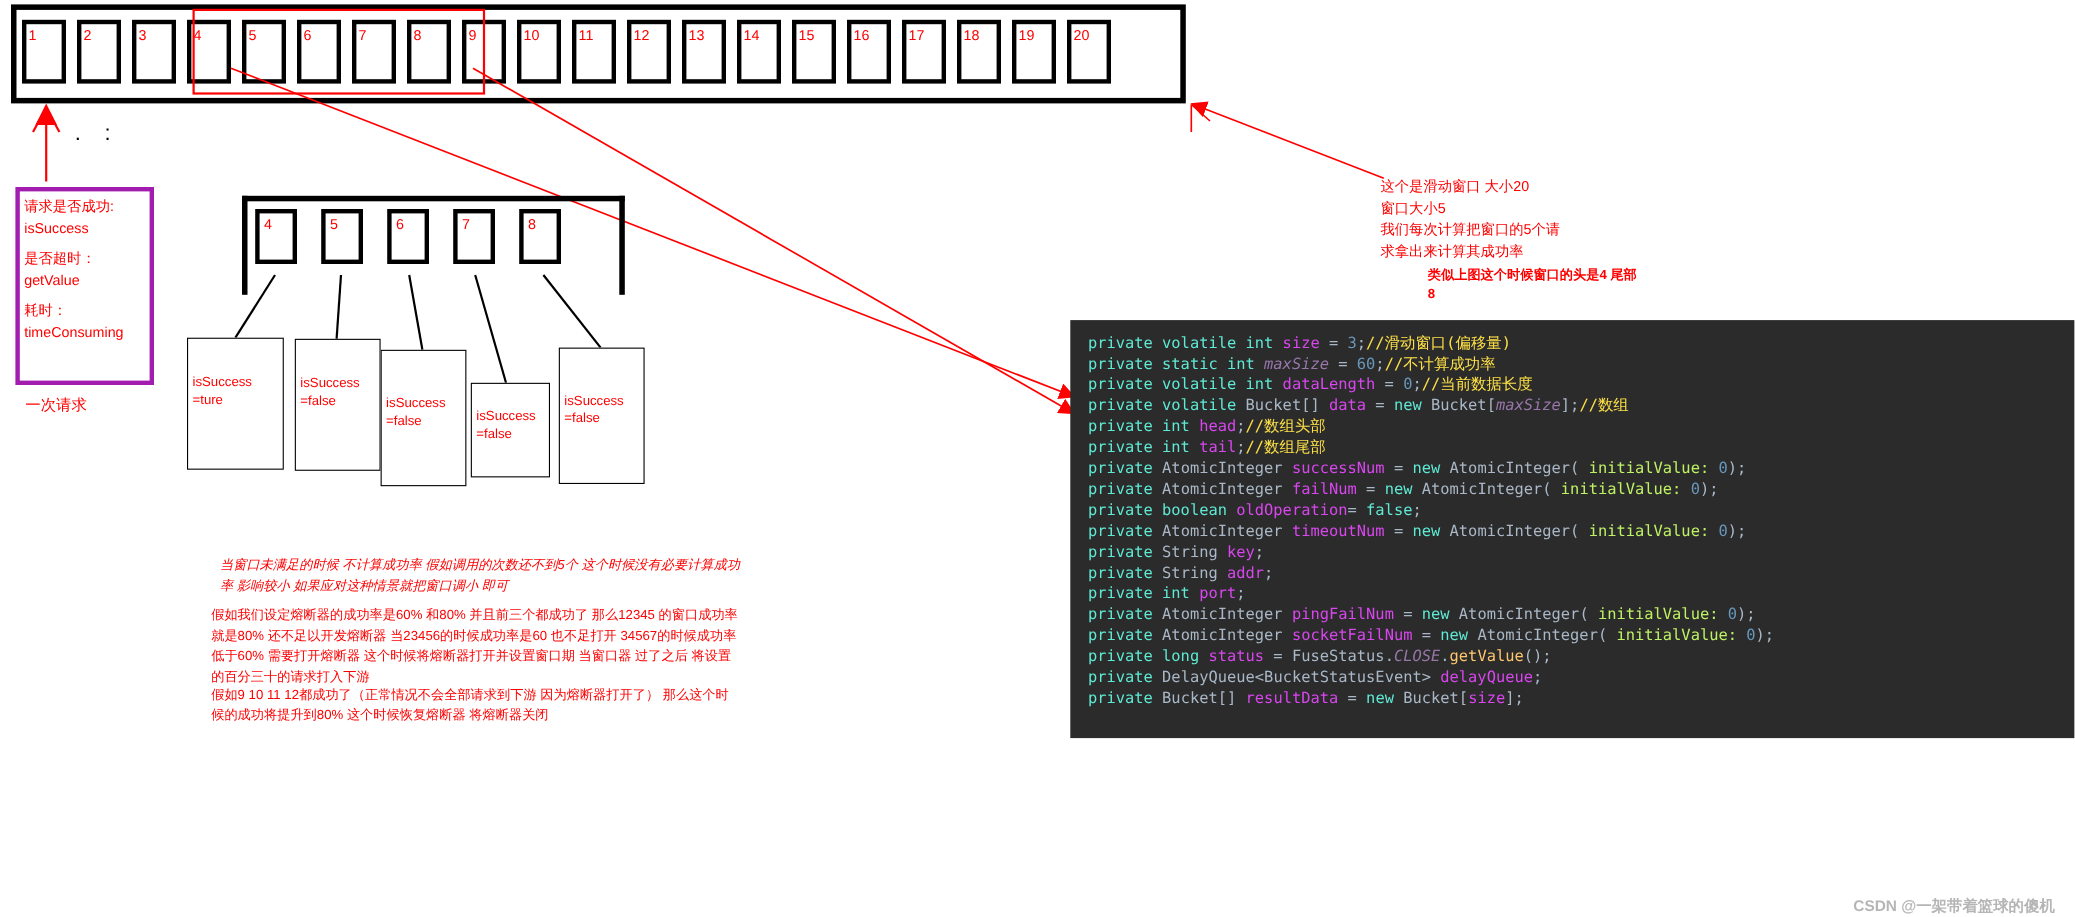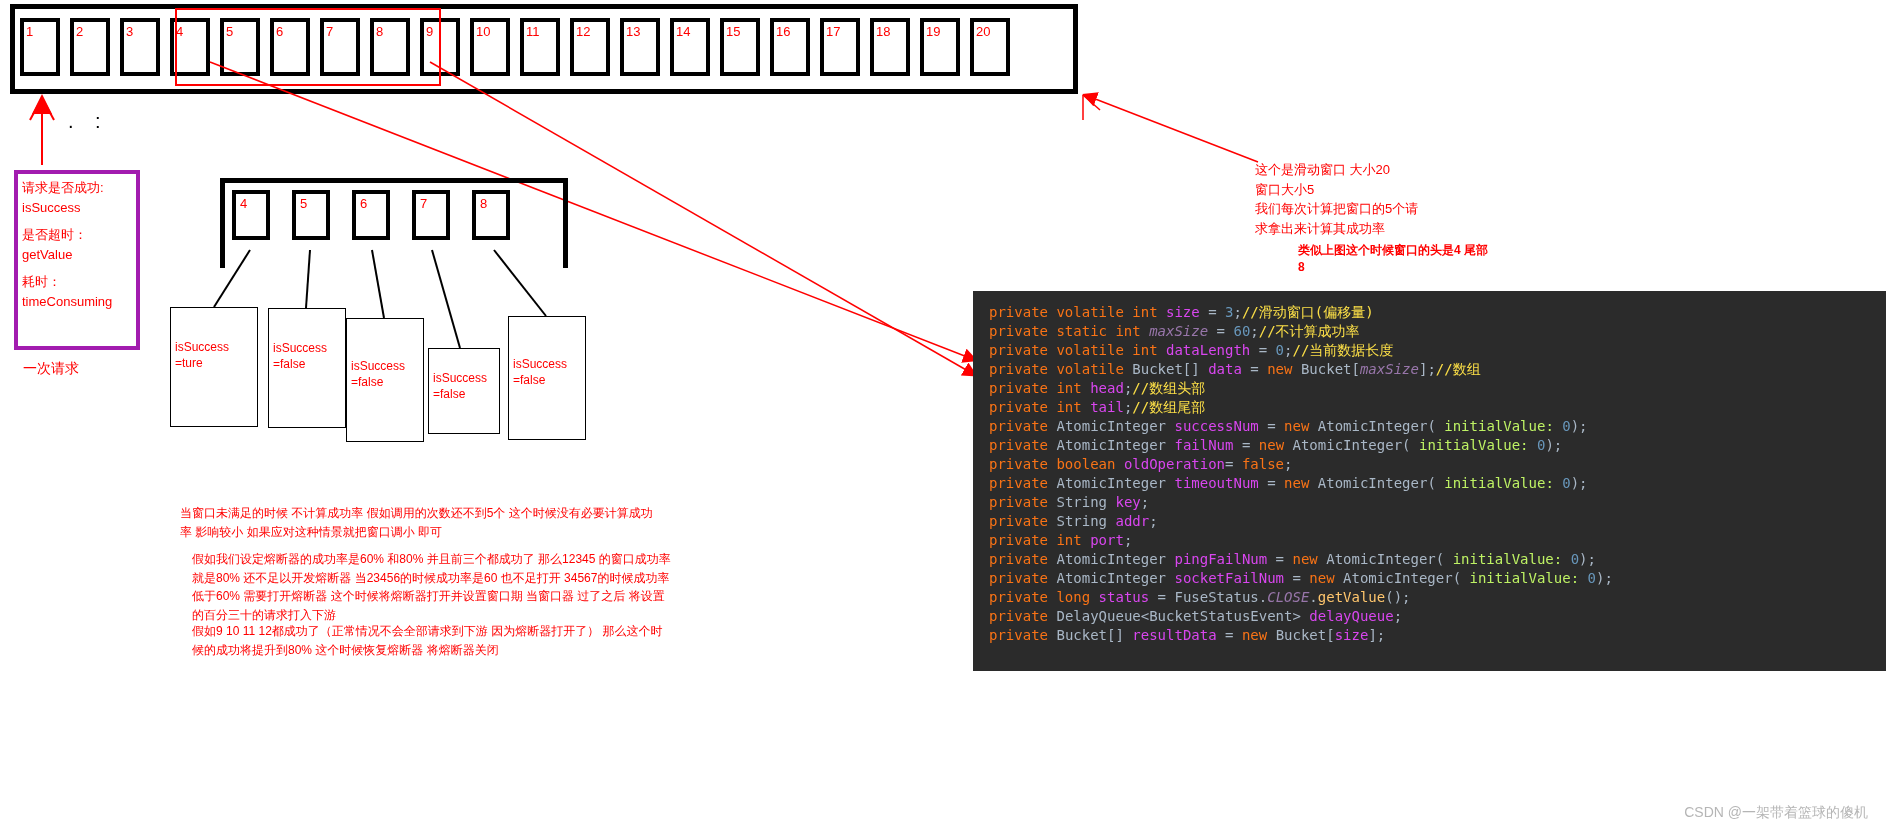--- a/index.html
+++ b/index.html
@@ -87,21 +87,21 @@
   .db4 { left: 428px; top: 348px; width: 72px; height: 86px; }
   .db5 { left: 508px; top: 316px; width: 78px; height: 124px; }
 
   
   .para {
     color: #ff0000;
     font-size: 12px;
     line-height: 1.55;
     width: 480px;
   }
-  .p1 { left: 180px; top: 504px; }
+  .p1 { left: 200px; top: 504px; font-style: italic; }
   .p2 { left: 192px; top: 550px; }
   .p3 { left: 192px; top: 622px; }
 
   
   .right-note {
     left: 1255px; top: 160px;
     width: 175px;
     color: #ff0000;
     font-size: 13px;
     line-height: 1.5;
@@ -120,33 +120,34 @@
     left: 973px; top: 291px;
     width: 913px; height: 380px;
     background: #2b2b2b;
     padding: 12px 16px 12px 16px;
     font-family: "Consolas","Menlo",monospace;
     font-size: 14px;
     line-height: 19px;
     color: #a9b7c6;
     white-space: pre;
   }
-  .kw { color: #f97316; }
+  .kw { color: #5eead4; }
   .fld { color: #d946ef; }
   .num { color: #6897bb; }
   .cm { color: #fde047; }
   .hint { color: #bef264; }
   .cls { color: #a9b7c6; }
   .fn { color: #ffc66d; }
   .itlc { font-style: italic; color:#9876aa;}
 
   .watermark {
-    right: 18px; bottom: 12px;
+    right: 18px; bottom: 1px;
     font-size: 14px;
     color: rgba(120,120,120,0.55);
+    font-weight: bold;
   }
 </style>
 </head>
 <body>
 
 <div class="abs outer-row"></div>
 
 <div class="abs bucket-row">
   <div class="bucket">1</div>
   <div class="bucket">2</div>

